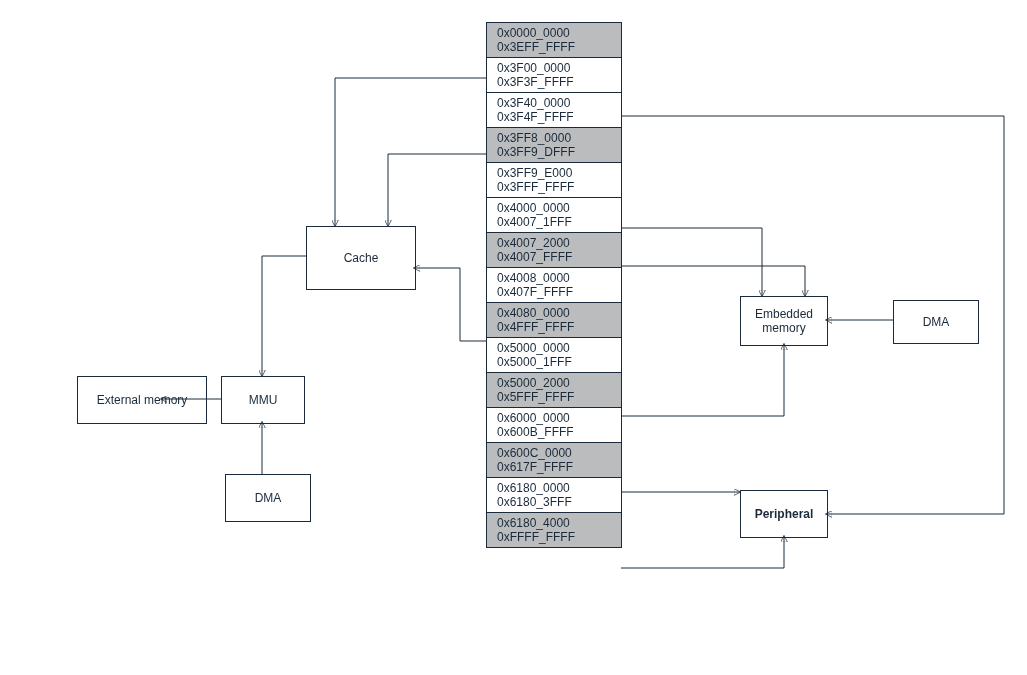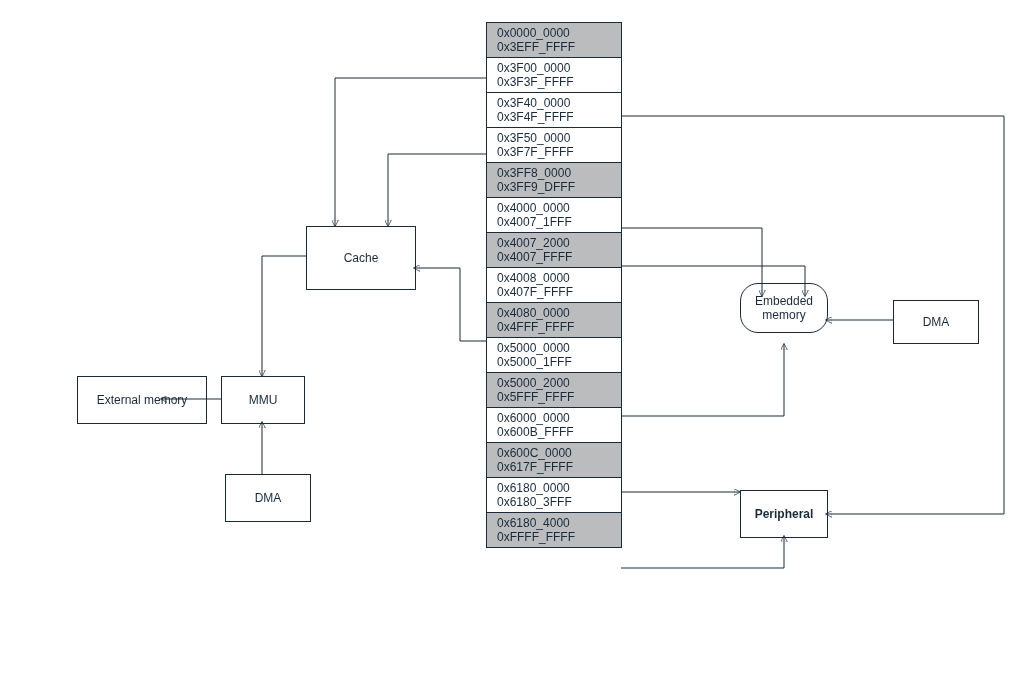--- a/index.html
+++ b/index.html
@@ -34,21 +34,21 @@
     display:flex;
     align-items:center;
     justify-content:center;
     text-align:center;
     line-height:14px;
   }
   .cache   {left:306px;top:226px;width:108px;height:62px;}
   .mmu     {left:221px;top:376px;width:82px;height:46px;}
   .extmem  {left:33px; top:376px;width:128px;height:46px;margin-left:44px;}
   .dma1    {left:225px;top:474px;width:84px;height:46px;}
-  .embmem  {left:740px;top:283px;width:86px;height:48px;border-radius:18px;}
+  .embmem  {left:740px;top:296px;width:86px;height:48px;}
   .dma2    {left:893px;top:300px;width:84px;height:42px;}
   .periph  {left:740px;top:490px;width:86px;height:46px;font-weight:bold;}
   svg.wires{position:absolute;inset:0;pointer-events:none;}
   svg.wires path,svg.wires line{stroke:#1a2a3a;stroke-width:1;fill:none;}
 </style>
 </head>
 <body>
 
 <div class="stage">
 
@@ -58,27 +58,27 @@
         <span>0x3EFF_FFFF</span>
       </div>
       <div class="row">
         <span>0x3F00_0000</span>
         <span>0x3F3F_FFFF</span>
       </div>
       <div class="row">
         <span>0x3F40_0000</span>
         <span>0x3F4F_FFFF</span>
       </div>
-      <div class="row">
-        <span>0x3F50_0000</span>
-        <span>0x3F7F_FFFF</span>
-      </div>
       <div class="row shaded">
         <span>0x3FF8_0000</span>
         <span>0x3FF9_DFFF</span>
+      </div>
+      <div class="row">
+        <span>0x3FF9_E000</span>
+        <span>0x3FFF_FFFF</span>
       </div>
       <div class="row">
         <span>0x4000_0000</span>
         <span>0x4007_1FFF</span>
       </div>
       <div class="row shaded">
         <span>0x4007_2000</span>
         <span>0x4007_FFFF</span>
       </div>
       <div class="row">

